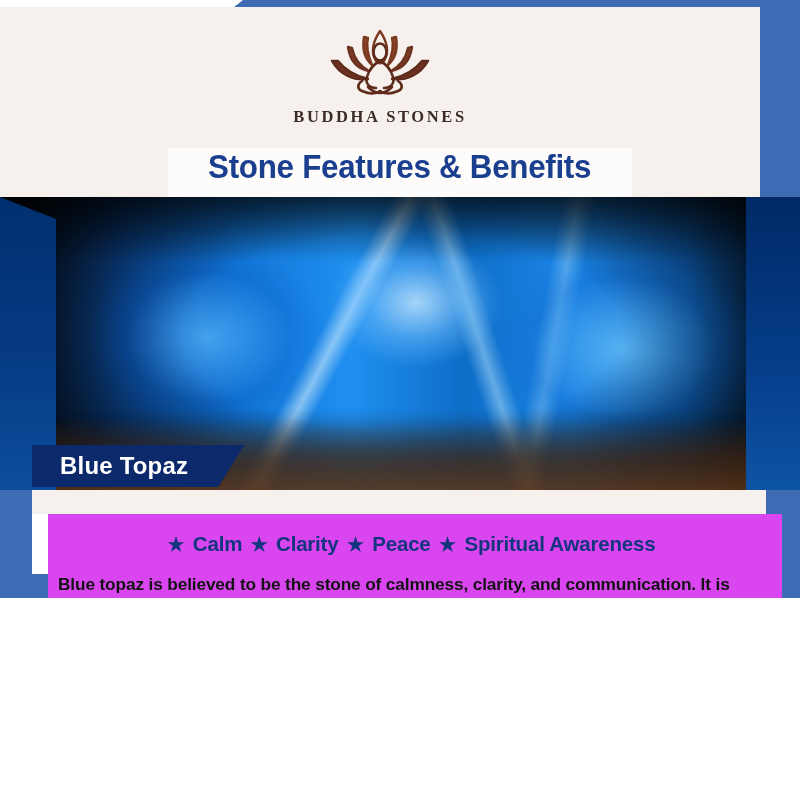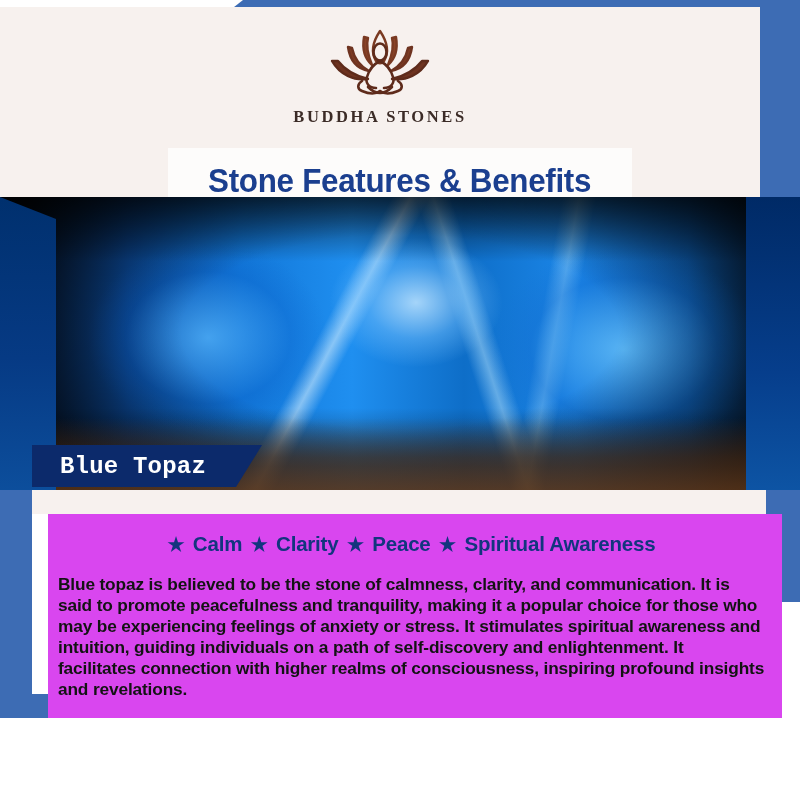--- a/index.html
+++ b/index.html
@@ -6,21 +6,21 @@
   * { margin:0; padding:0; box-sizing:border-box; }
   html, body {
     width:800px; height:800px;
     font-family:"Liberation Sans", sans-serif;
     background:#ffffff;
     overflow:hidden;
   }
 
   #page {
     position:relative;
-    width:800px; height:718px;
+    width:800px; height:598px;
     background:#ffffff;
     overflow:hidden;
   }
 
   
   .frame-top-bar{
     position:absolute; top:0; left:215px; width:585px; height:22px;
     background:#3d6cb4;
     clip-path:polygon(28px 0, 100% 0, 100% 100%, 0 100%);
   }
@@ -56,21 +56,21 @@
   .logo-word{
     margin-top:6px;
     font-family:"Liberation Serif", serif;
     font-size:16.5px; letter-spacing:2.6px; font-weight:600;
     color:#3b2b26;
   }
 
   .title-plate{
     position:absolute; top:141px; left:168px; width:464px; height:52px;
     background:#fdfcfb;
-    display:flex; align-items:flex-end; justify-content:center;
+    display:flex; align-items:flex-start; justify-content:center;
   }
   .title-plate h1{
     font-size:33px; font-weight:bold; color:#1b3f8f;
     letter-spacing:-0.3px; white-space:nowrap;
     transform:scaleX(0.95); transform-origin:center;
   }
 
   
   .hero{
     position:absolute; top:197px; left:0; width:800px; height:293px;
@@ -108,21 +108,21 @@
   .hero-sidebar-right{
     position:absolute; top:197px; right:0; width:54px; height:293px;
     background:linear-gradient(180deg,#002a66 0%, #063e8c 60%, #0d54a4 100%);
   }
 
   .stone-badge{
     position:absolute; left:32px; top:445px; height:42px;
     padding:0 56px 0 28px;
     background:#0c2a6b;
     clip-path:polygon(0 0, 100% 0, calc(100% - 26px) 100%, 0 100%);
-    display:flex; align-items:center;font-family:Liberation Mono, monospace;
+    display:flex; align-items:center;
   }
   .stone-badge span{
     color:#ffffff; font-size:24px; font-weight:bold; letter-spacing:.2px;
   }
 
   
   .content-strip{
     position:absolute; top:490px; left:32px; width:734px; height:24px;
     background:#f7f1ee;
   }

